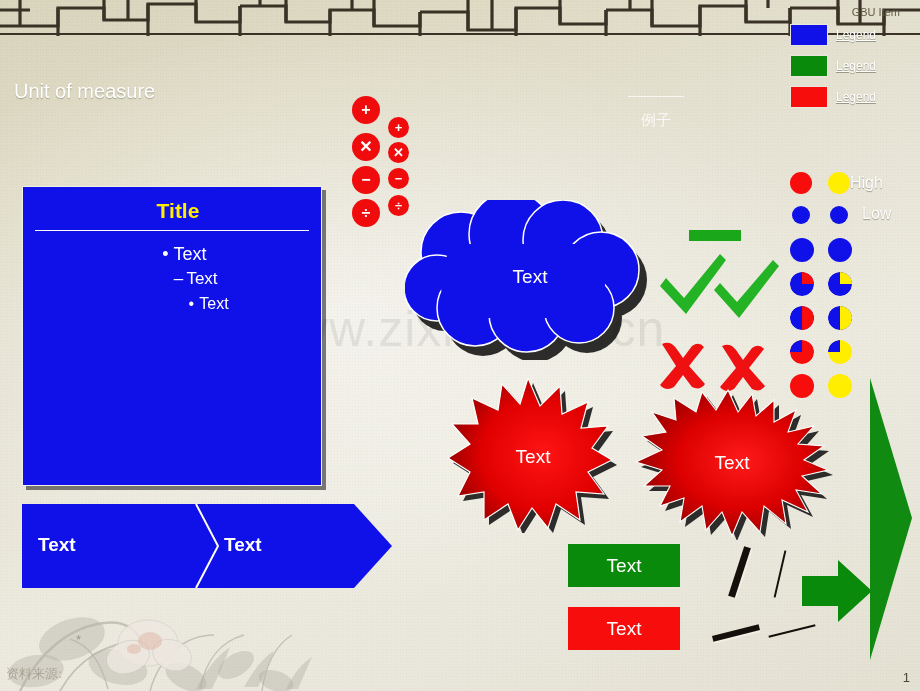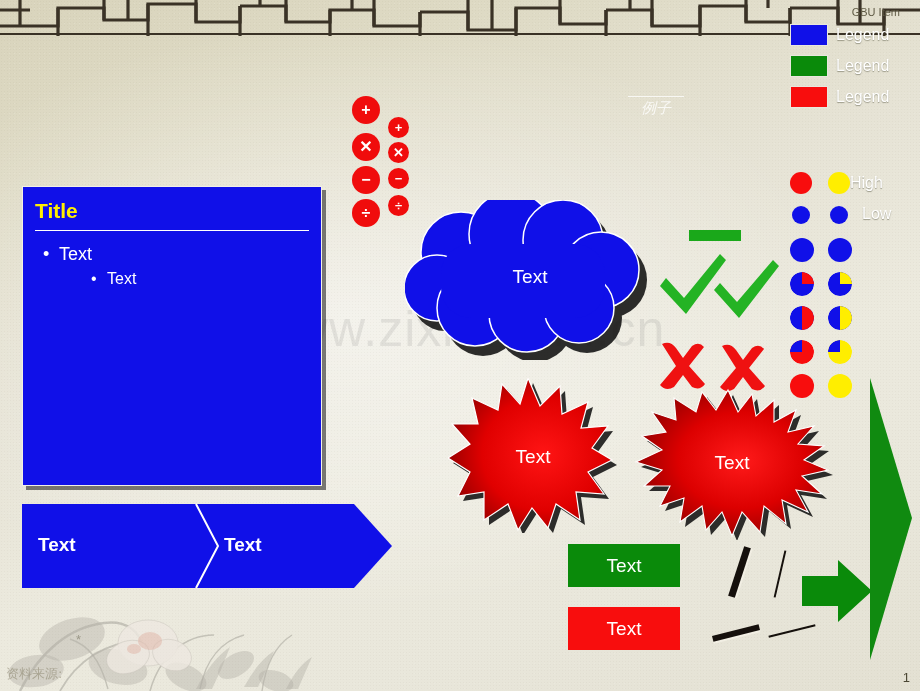--- a/index.html
+++ b/index.html
@@ -54,44 +54,44 @@
     text-shadow:0 1px 1px rgba(90,90,70,.45);
   }
 
   
   #liezi {
     position:absolute; left:628px; top:96px;
     width:56px;
     font-size:15px;
     color:rgba(255,255,255,.78);
     font-family:"Liberation Serif", serif;
-    font-style:italic;
     border-top:1px solid rgba(255,255,255,.75);
-    padding-top:2px;
+    padding-top:14px;
     text-align:center;
   }
 
   
   #gbu {
     position:absolute; right:20px; top:6px;
     font-size:11px; color:#5f5a44;
   }
   #legend { position:absolute; right:10px; top:22px; width:120px; }
   .legend-row { display:flex; align-items:center; height:26px; margin-bottom:5px; }
   .legend-sw {
     width:38px; height:22px; border:1px solid #e9e7dd; margin-right:8px; flex:none;
   }
-  .legend-lb { font-size:16px; color:#ffffff; text-shadow:0 1px 1px rgba(80,80,60,.5); }
+  .legend-lb { font-size:12px; color:#ffffff; text-shadow:0 1px 1px rgba(80,80,60,.5);text-decoration:underline; }
 
   
   #titlebox {
     position:absolute; left:22px; top:186px; width:300px; height:300px;
     background:#1010e8;
     border:1px solid #f2f0e6;
     box-shadow:4px 4px 0 rgba(20,20,20,.55);
+    text-align:center;
   }
   #titlebox .tt {
     color:#ffee00; font-weight:bold; font-size:21px;
     margin:12px 0 0 12px;
   }
   #titlebox .rule { height:1px; background:#ffffff; margin:7px 12px 0 12px; }
   #titlebox ul { list-style:none; margin:10px 0 0 0; }
   #titlebox li { color:#ffffff; font-size:18px; line-height:1.45; }
   #titlebox li.l1 { margin-left:20px; }
   #titlebox li.l2 { margin-left:44px; font-size:17px; }
@@ -213,20 +213,21 @@
       <path d="M240 6 V36 M286 22 V0 M330 10 V36 M374 26 V0 M420 12 V36"></path>
       <path d="M468 30 V0 M516 8 V36 M560 24 V0 M606 10 V36 M652 26 V0"></path>
       <path d="M700 6 V36 M746 22 V0 M790 8 V36 M838 24 V0 M884 10 V36"></path>
       <path d="M0 34 H920" stroke-width="2"></path>
       <path d="M20 0 V26 M128 0 V20 M260 0 V6 M352 0 V10 M492 0 V30 M630 0 V10 M768 0 V8 M860 0 V24"></path>
     </g>
   </svg>
 
   <div id="watermark">www.zixin.com.cn</div>
 
+  <div id="unit">Unit of measure</div>
 
   <div id="liezi">例子</div>
 
   <div id="gbu">GBU Item</div>
   <div id="legend">
     <div class="legend-row">
       <span class="legend-sw" style="background:#1010e8"></span>
       <span class="legend-lb">Legend</span>
     </div>
     <div class="legend-row">
@@ -237,20 +238,21 @@
       <span class="legend-sw" style="background:#f80d0d"></span>
       <span class="legend-lb">Legend</span>
     </div>
   </div>
 
   <div id="titlebox">
     <div class="tt">Title</div>
     <div class="rule"></div>
     <ul>
       <li class="l1"><span class="b">•</span><span>Text</span></li>
+      <li class="l2"><span class="b">–</span><span>Text</span></li>
       <li class="l3"><span class="b">•</span><span>Text</span></li>
     </ul>
   </div>
 
   <div id="chevron">
     <svg viewBox="0 0 370 92" width="370" height="92" preserveAspectRatio="none">
       <polygon points="0,4 332,4 370,46 332,88 0,88" fill="#1010e8"></polygon>
       <polyline points="174,4 196,46 174,88" fill="none" stroke="#ffffff" stroke-width="2"></polyline>
     </svg>
     <div style="position:absolute;left:16px;top:34px;color:#fff;font-size:19px;font-weight:bold">Text</div>

